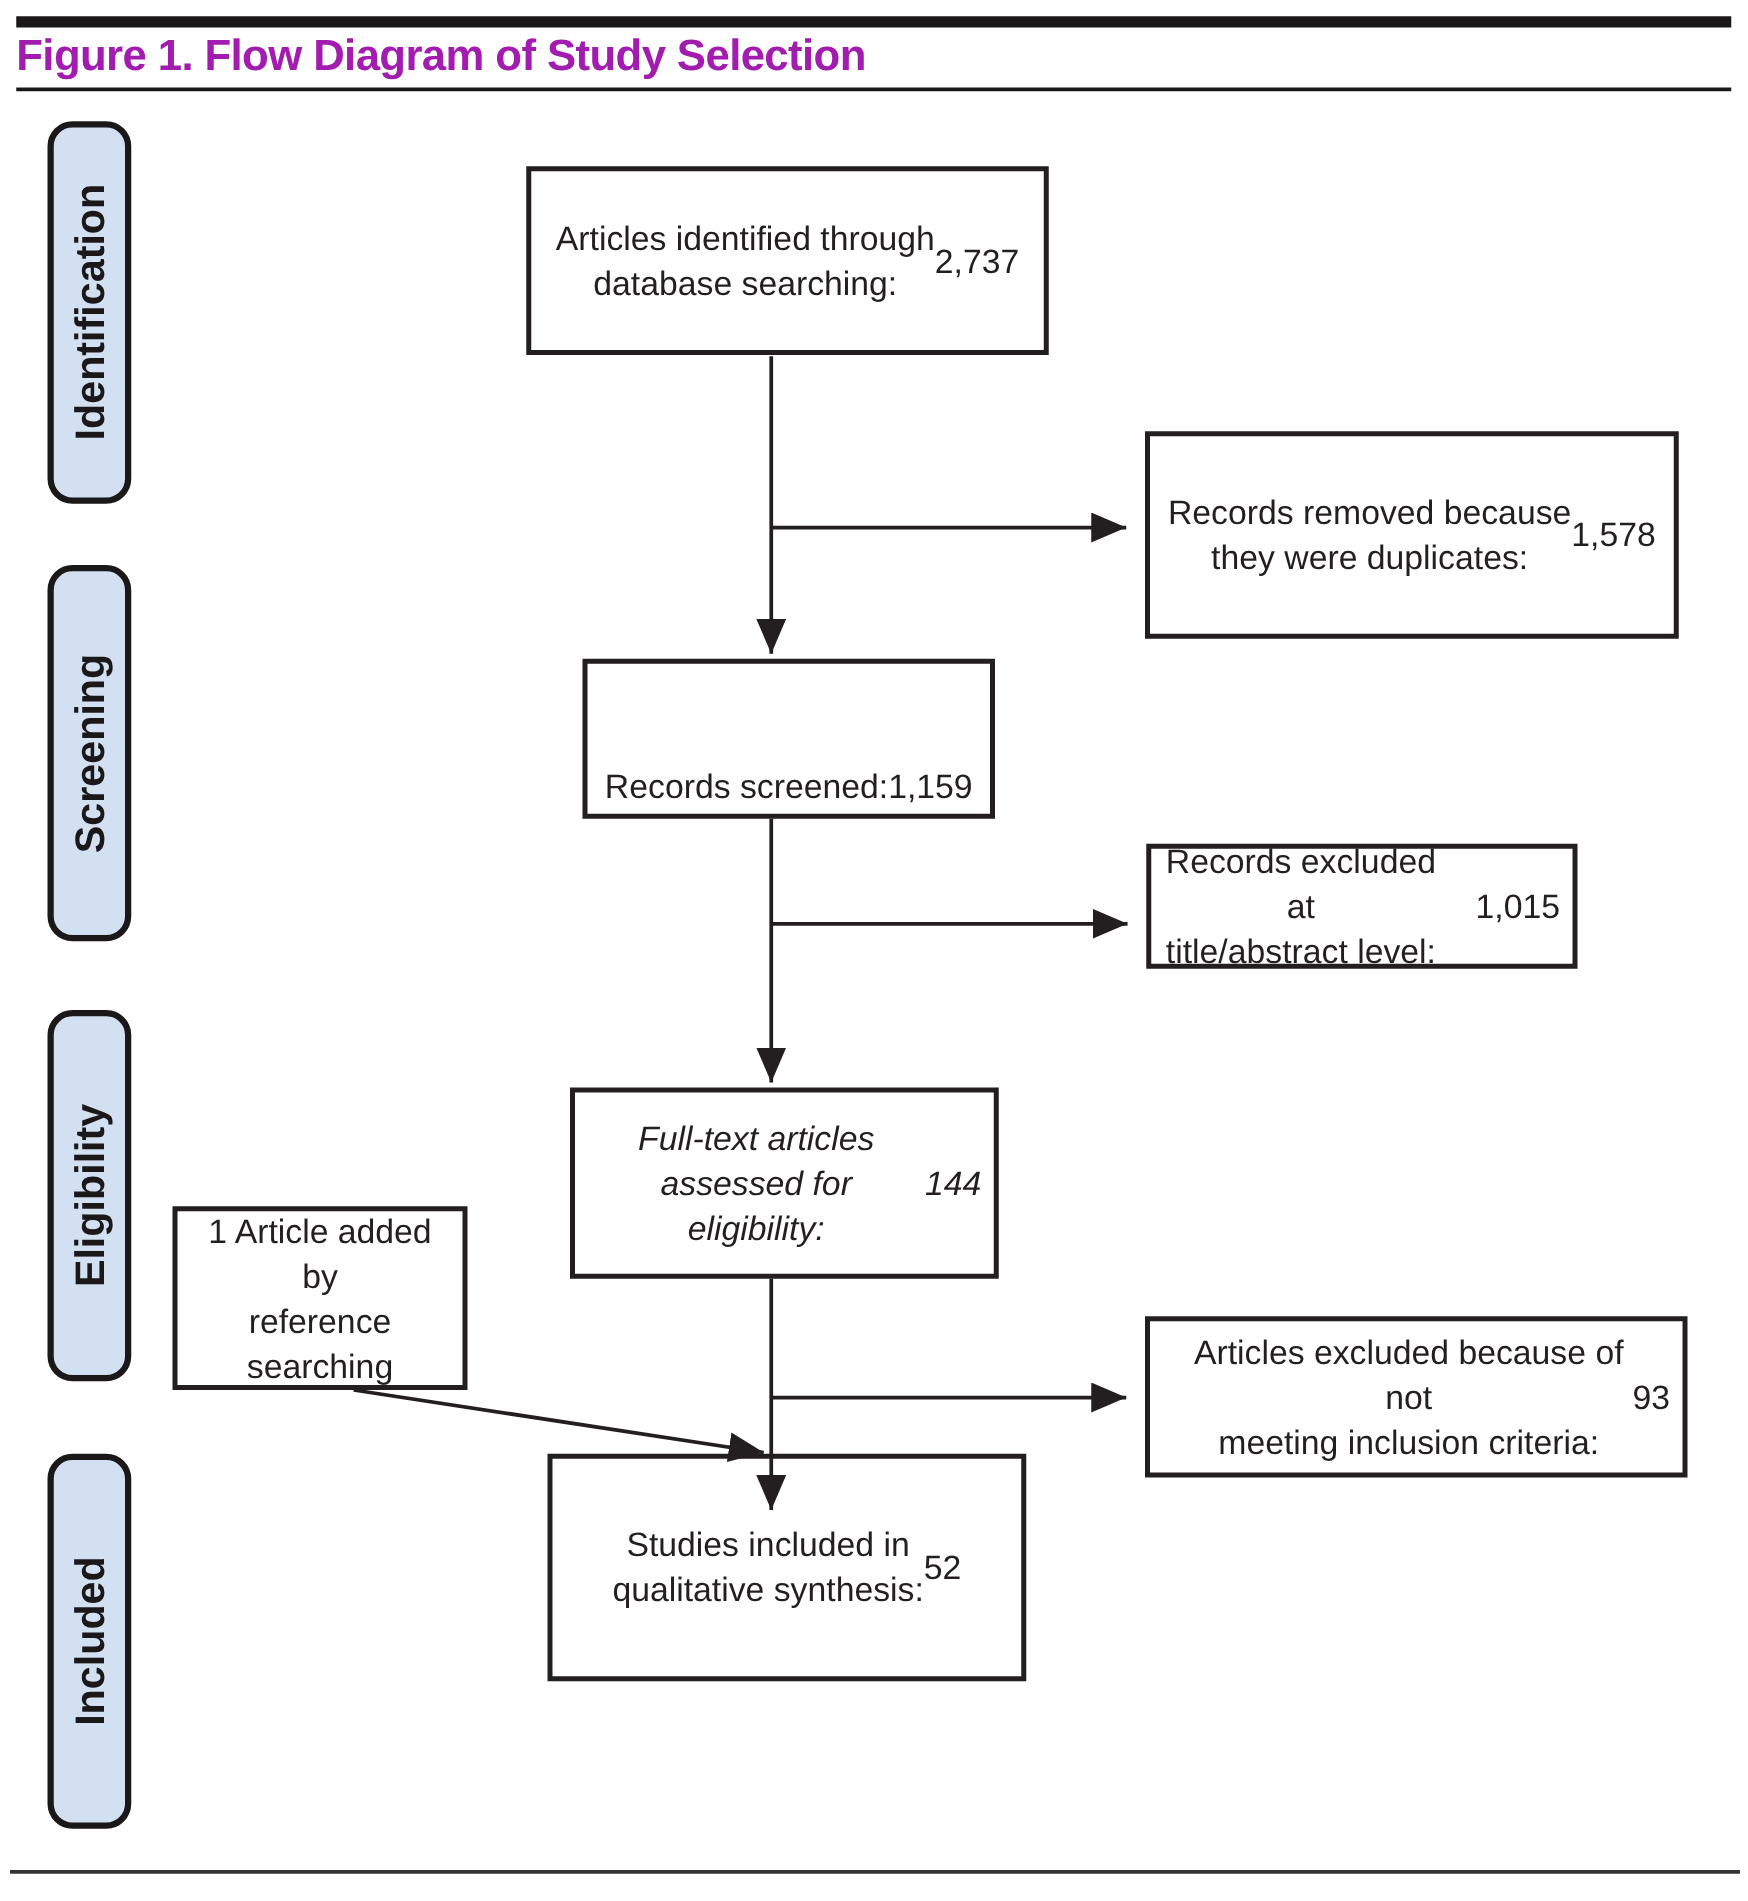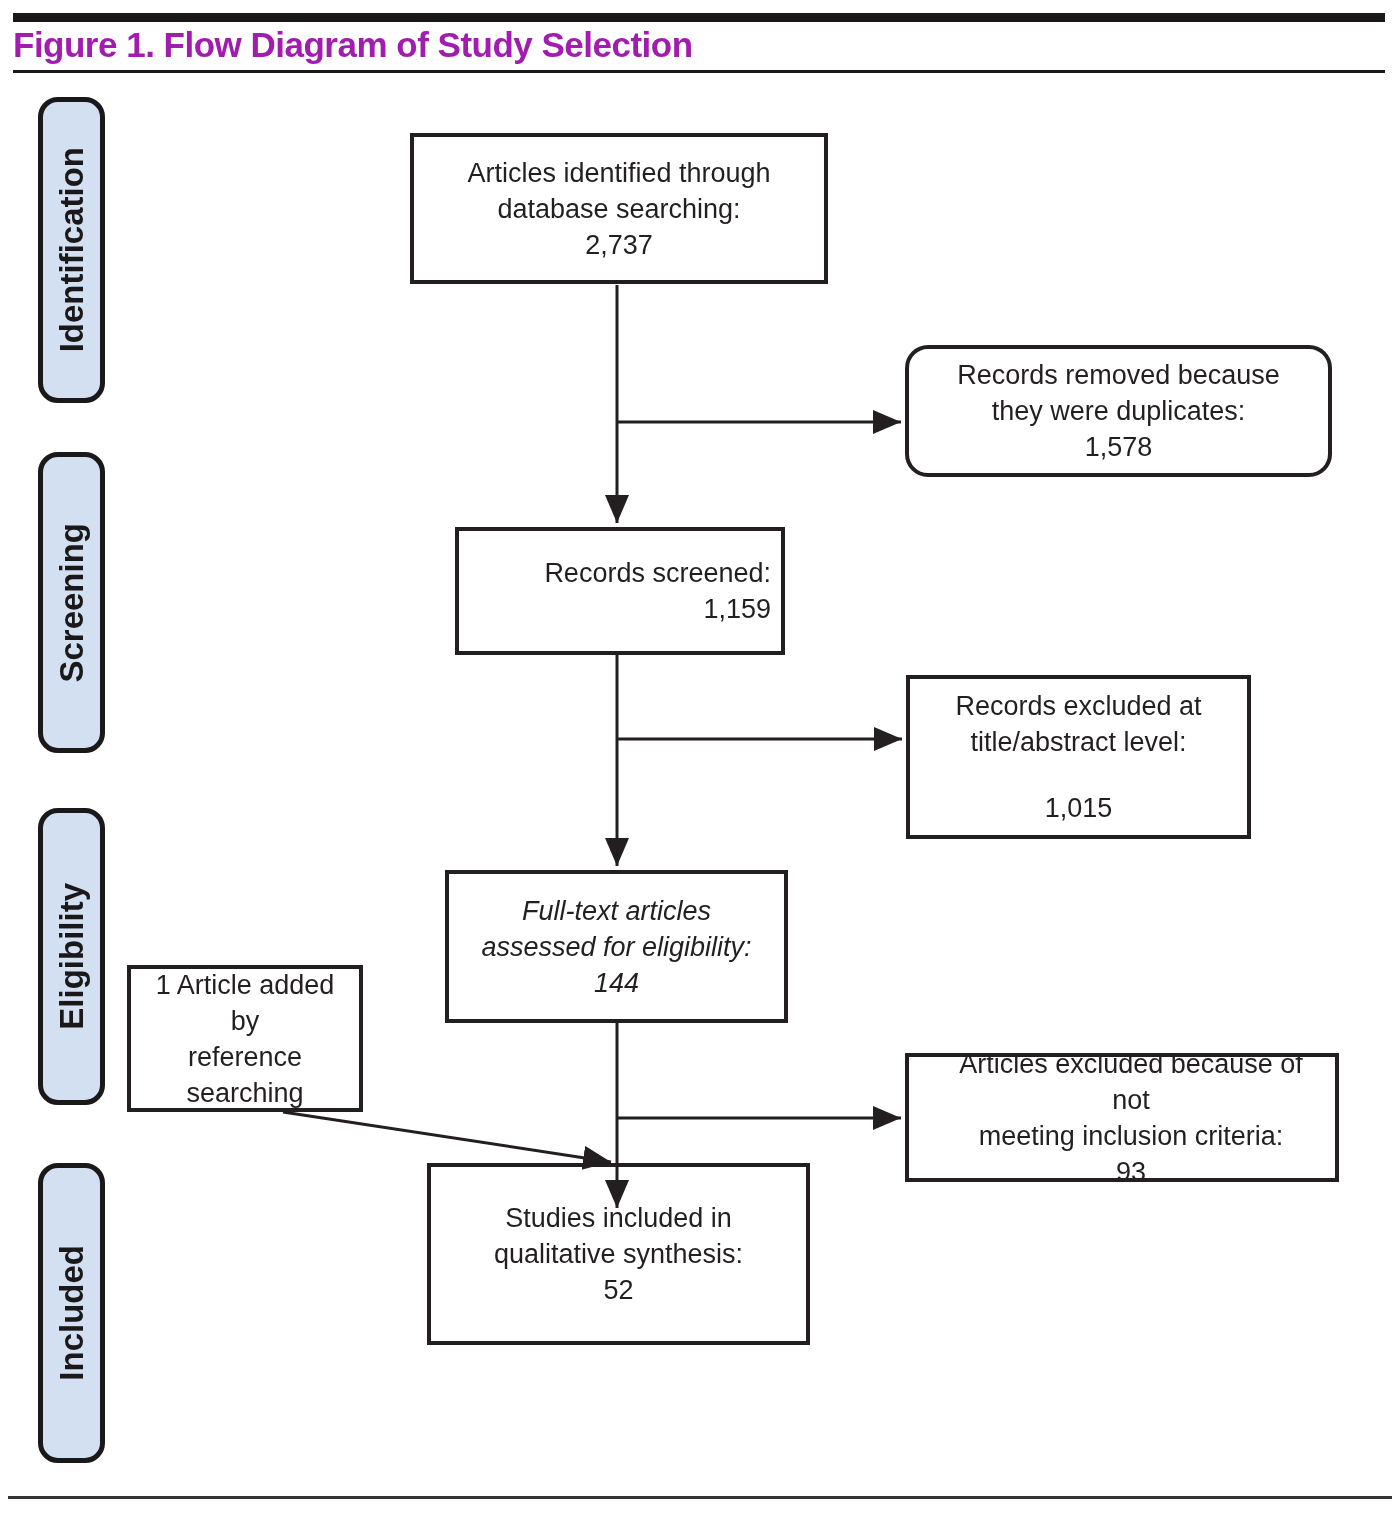--- a/index.html
+++ b/index.html
@@ -45,31 +45,32 @@
   }
   .stage-identification { top: 97px;  height: 306px; }
   .stage-screening      { top: 452px; height: 301px; }
   .stage-eligibility    { top: 808px; height: 297px; }
   .stage-included       { top: 1163px;height: 300px; }
   .flow-box {
     position: absolute;
     background: #ffffff;
     border: 4px solid #231f20;
     box-sizing: border-box;
-    display: flex; flex-direction: column;
+    display: flex; 
     align-items: center; justify-content: center;
     text-align: center;
     font-size: 27px; line-height: 36px;
     padding: 4px 10px;
+    margin-left: 11px;
   }
   .flow-box .label { white-space: pre-line; }
   .box-identified        { left: 410px; top: 133px;  width: 418px; height: 151px; }
-  .box-duplicates        { left: 905px; top: 345px;  width: 427px; height: 132px; border-radius: 23px; }
+  .box-duplicates        { left: 905px; top: 345px;  width: 427px; height: 166px; }
   .box-screened          { left: 455px; top: 527px;  width: 330px; height: 128px; align-items: flex-end; }
-  .box-excluded-ta       { left: 906px; top: 675px;  width: 345px; height: 164px; gap: 30px; }
+  .box-excluded-ta       { left: 906px; top: 675px;  width: 345px; height: 100px; gap: 30px; }
   .box-fulltext          { left: 445px; top: 870px;  width: 343px; height: 153px; font-style: italic; }
   .box-reference-added   { left: 127px; top: 965px;  width: 236px; height: 147px; }
   .box-excluded-criteria { left: 905px; top: 1053px; width: 434px; height: 129px; padding-left: 28px; }
   .box-included          { left: 427px; top: 1163px; width: 383px; height: 182px; }
   .arrow-layer {
     position: absolute; left: 0; top: 0;
     width: 1398px; height: 1521px;
     pointer-events: none;
   }
 </style>

